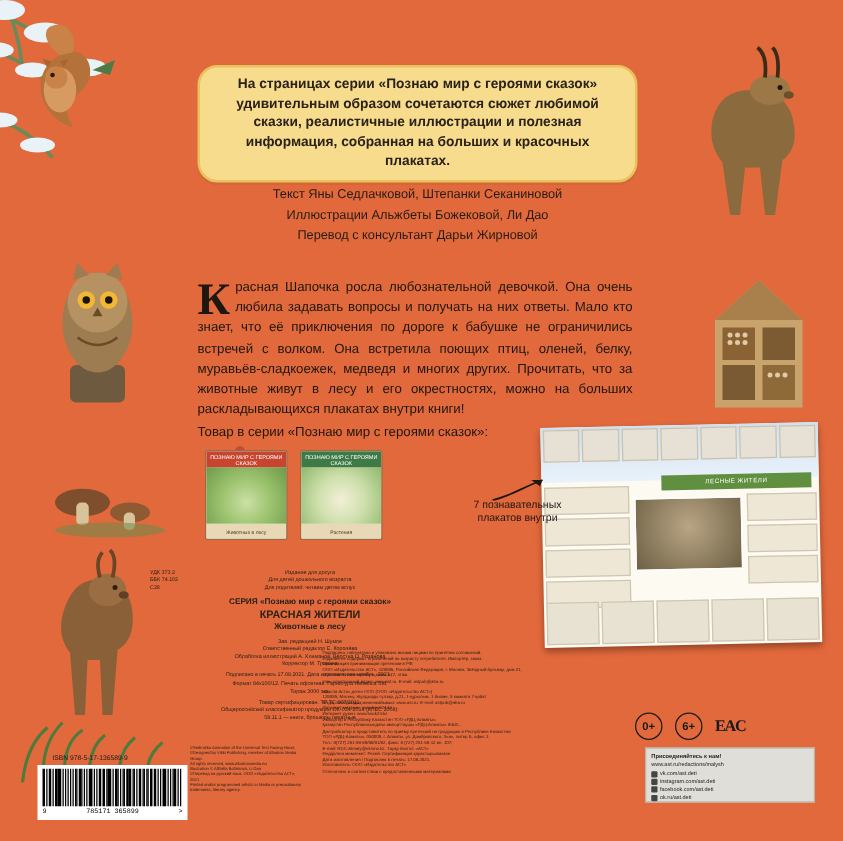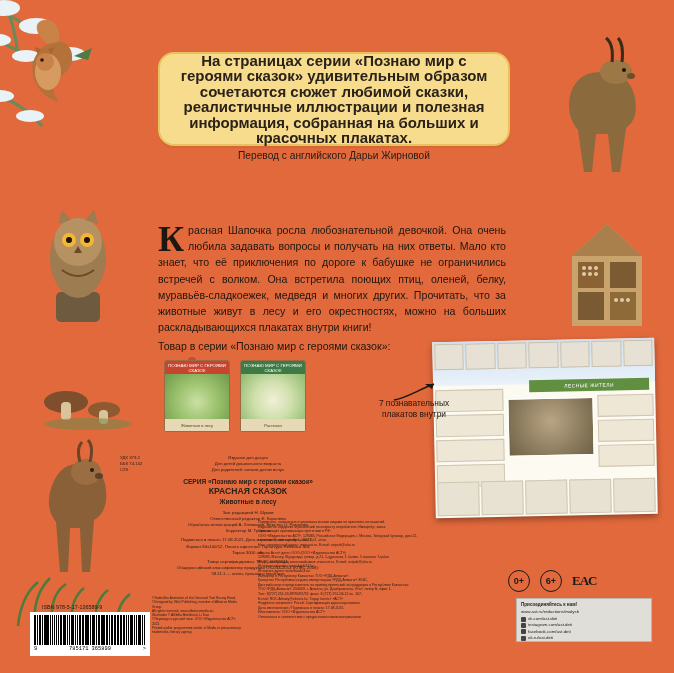--- a/index.html
+++ b/index.html
@@ -43,21 +43,21 @@
     width: 352px; height: 94px;
     background: #F7DC8E;
     border: 2px solid #E8C25C;
     border-radius: 16px;
     box-shadow: 0 2px 0 rgba(150,90,40,.18);
     display: flex; align-items: center; justify-content: center;
     padding: 6px 12px;
   }
   .info-card p {
     margin: 0;
-    font-size: 15px;
+    font-size: 11px;
     line-height: 15.5px;
     text-align: center;
     color: #2A2119;
     font-weight: bold;
   }
 
   
   .credits {
     position: absolute;
     left: 158px; top: 148px; width: 352px;
@@ -346,21 +346,23 @@
       <path d="M110 70 C108 56 112 46 122 38"></path>
     </g>
   </svg>
 </div>
 
 <div class="info-card">
   <p>На страницах серии «Познаю мир с героями сказок» удивительным образом сочетаются сюжет любимой сказки, реалистичные иллюстрации и полезная информация, собранная на больших и красочных плакатах.</p>
 </div>
 
 <div class="credits">
-  <div>Перевод с английского Дарьи Жирновой</div>
+  <div>Текст Яны Седлачковой, Штепанки Секаниновой</div>
+  <div>Иллюстрации  Альжбеты Божековой, Ли Дао</div>
+  <div>Перевод с консультант Дарьи Жирновой</div>
 </div>
 
 <div class="blurb">
   <span class="dropcap">К</span><span>расная Шапочка росла любознательной девочкой. Она очень любила задавать вопросы и получать на них ответы. Мало кто знает, что её приключения по дороге к бабушке не ограничились встречей с волком. Она встретила поющих птиц, оленей, белку, муравьёв-сладкоежек, медведя и многих других. Прочитать, что за животные живут в лесу и его окрестностях, можно на больших раскладывающихся плакатах внутри книги!</span>
 </div>
 
 <div class="series-title">Товар в серии «Познаю мир с героями сказок»:</div>
 
 <div class="book-thumbs">
   <div class="thumb">
@@ -422,21 +424,21 @@
   <div>ББК 74.102</div>
   <div>С28</div>
 </div>
 
 <div class="imprint">
   <div>Издание для досуга</div>
   <div>Для детей дошкольного возраста</div>
   <div>Для родителей: читаем детям вслух</div>
   <div style="height:3px"></div>
   <div class="big2">СЕРИЯ «Познаю мир с героями сказок»</div>
-  <div class="big1">КРАСНАЯ СКАЗОК</div>
+  <div class="big1">КРАСНАЯ ЖИТЕЛИ</div>
   <div class="big2">Животные в лесу</div>
   <div style="height:4px"></div>
   <div>Зав. редакцией Н. Шумов</div>
   <div>Ответственный редактор Е. Королёва</div>
   <div>Обработка иллюстраций А. Хлиманов. Вёрстка О. Розанова</div>
   <div>Корректор М. Травина</div>
   <div style="height:3px"></div>
   <div>Подписано в печать 17.08.2021. Дата изготовления: ноябрь, 2021 г.</div>
   <div>Формат 84х100/12. Печать офсетная. Гарнитура Helvetica Std.</div>
   <div>Тираж 3000 экз.</div>

